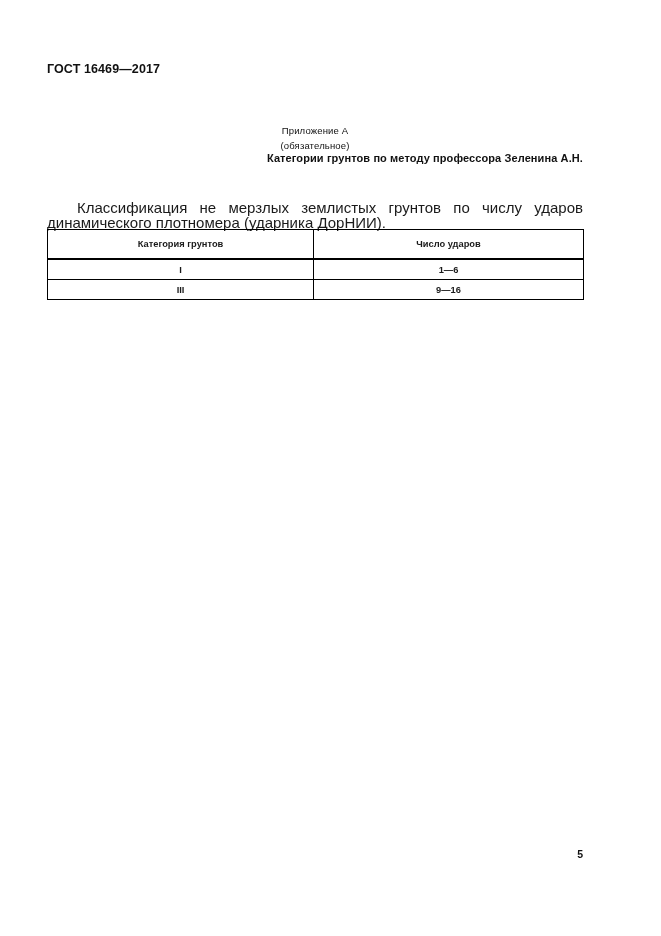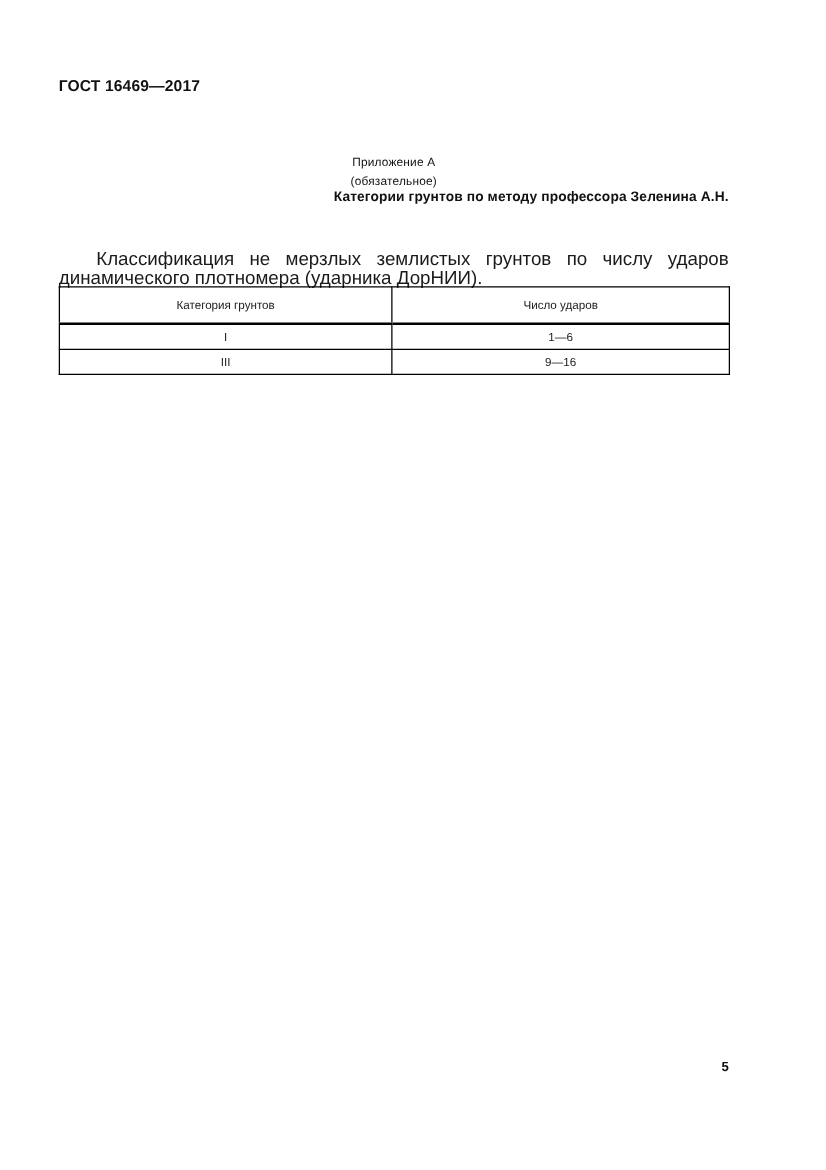--- a/index.html
+++ b/index.html
@@ -88,21 +88,21 @@
     color: #1a1a1a;
   }
   .data-table col.col-cat { width: 266px; }
   .data-table col.col-num { width: 270px; }
 
   .data-table th,
   .data-table td {
     border: 1px solid #000000;
     text-align: center;
     vertical-align: middle;
-    font-weight: normal;
+    font-weight: bold;
     padding: 0;
   }
   .data-table thead th {
     height: 28px;
     border-bottom: 2px solid #000000;
   }
   .data-table tbody td {
     height: 19px;
   }
   .cell-inner {

